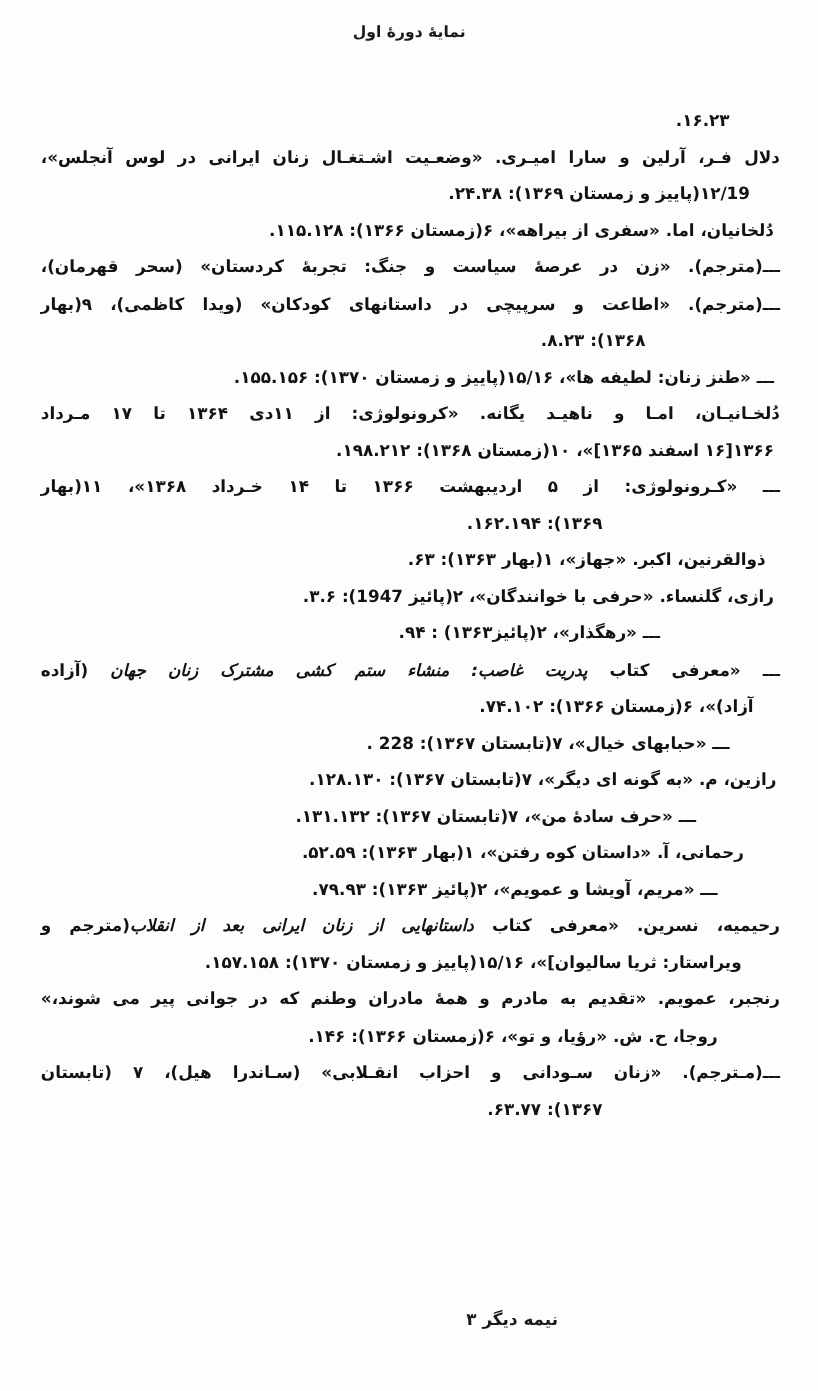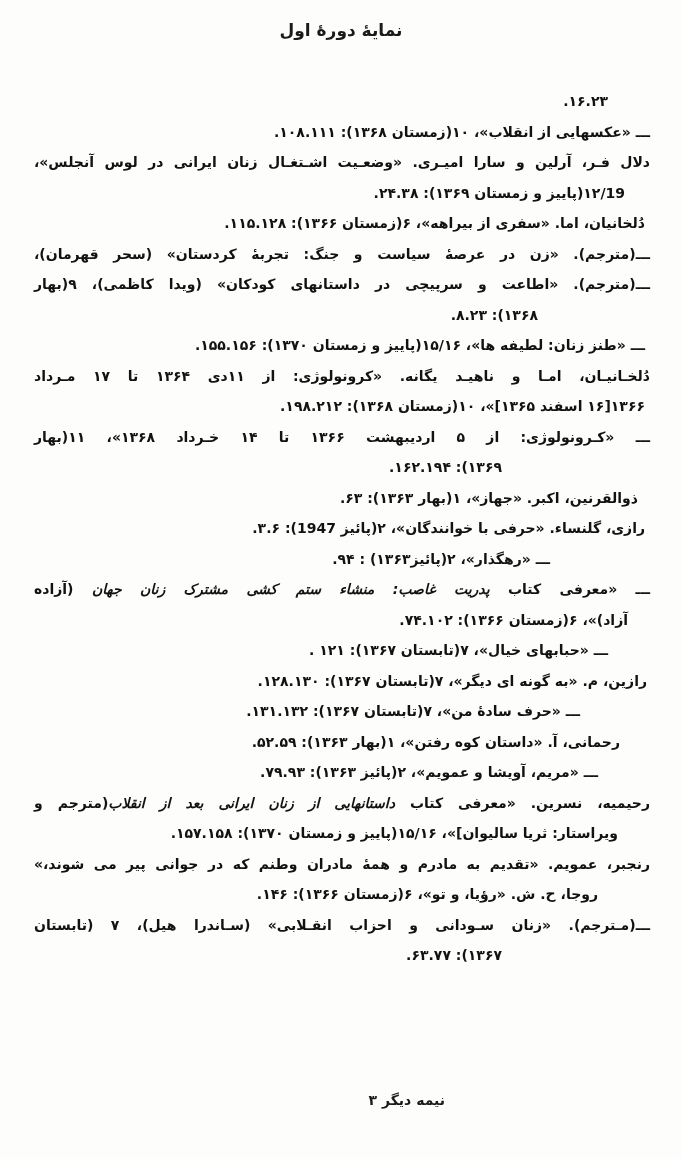--- a/index.html
+++ b/index.html
@@ -5,63 +5,62 @@
   html,body{margin:0;padding:0;}
   body{
     width:682px;height:1159px;position:relative;overflow:hidden;
     background:#fcfcfa;color:#141414;
     font-family:"DejaVu Sans","Liberation Sans",sans-serif;
   }
   .page{position:absolute;inset:0;background:#fdfdfb;}
   .hdr{
     position:absolute;top:20px;left:0;right:0;
     text-align:center;direction:rtl;
-    font-size:17px;font-weight:bold;letter-spacing:0.5px;color:#1a1a1a;
+    font-size:13px;font-weight:bold;letter-spacing:0.5px;color:#1a1a1a;
   }
   .block{
     position:absolute;top:86px;right:32px;left:34px;
     direction:rtl;unicode-bidi:embed;
     font-size:14px;font-weight:bold;line-height:30.5px;color:#121212;
   }
   .ln{white-space:nowrap;text-align:right;}
   .ln.j{white-space:normal;text-align:justify;text-align-last:justify;}
   .it{font-style:italic;}
   .ftr{
-    position:absolute;top:1092px;right:237px;
+    position:absolute;top:1092px;right:217px;
     direction:rtl;text-align:right;
     font-size:14px;font-weight:bold;color:#1a1a1a;
   }
 </style>
 </head>
 <body>
 
 <div class="page">
 
   <div class="hdr">نمایهٔ دورهٔ اول</div>
 
   <div class="block">
     <div class="ln" style="padding-right:42px">۱۶.۲۳.</div>
-    <div class="ln">ـــ «عکسهایی از انقلاب»، ۱۰(زمستان ۱۳۶۸): ۱۰۸.۱۱۱.</div>
     <div class="ln j">دلال فـر، آرلین و سارا امیـری. «وضعـیت اشـتغـال زنان ایرانی در لوس آنجلس»،</div>
     <div class="ln" style="padding-right:25px">۱۲/19(پاییز و زمستان ۱۳۶۹): ۲۴.۳۸.</div>
     <div class="ln" style="padding-right:5px">دُلخانیان، اما. «سفری از بیراهه»، ۶(زمستان ۱۳۶۶): ۱۱۵.۱۲۸.</div>
     <div class="ln j">ـــ(مترجم). «زن در عرصهٔ سیاست و جنگ: تجربهٔ کردستان» (سحر قهرمان)،</div>
     <div class="ln j">ـــ(مترجم). «اطاعت و سرپیچی در داستانهای کودکان» (ویدا کاظمی)، ۹(بهار</div>
     <div class="ln" style="padding-right:112px">۱۳۶۸): ۸.۲۳.</div>
     <div class="ln" style="padding-right:5px">ـــ «طنز زنان: لطیفه ها»، ۱۵/۱۶(پاییز و زمستان ۱۳۷۰): ۱۵۵.۱۵۶.</div>
     <div class="ln j">دُلخـانیـان، امـا و ناهیـد یگانه. «کرونولوژی: از ۱۱دی ۱۳۶۴ تا ۱۷ مـرداد</div>
     <div class="ln" style="padding-right:5px">۱۳۶۶[۱۶ اسفند ۱۳۶۵]»، ۱۰(زمستان ۱۳۶۸): ۱۹۸.۲۱۲.</div>
     <div class="ln j">ـــ «کـرونولوژی: از ۵ اردیبهشت ۱۳۶۶ تا ۱۴ خـرداد ۱۳۶۸»، ۱۱(بهار</div>
     <div class="ln" style="padding-right:148px">۱۳۶۹): ۱۶۲.۱۹۴.</div>
     <div class="ln" style="padding-right:12px">ذوالقرنین، اکبر. «جهاز»، ۱(بهار ۱۳۶۳): ۶۳.</div>
     <div class="ln" style="padding-right:5px">رازی، گلنساء. «حرفی با خوانندگان»، ۲(پائیز 1947): ۳.۶.</div>
     <div class="ln" style="padding-right:100px">ـــ «رهگذار»، ۲(پائیز۱۳۶۳) : ۹۴.</div>
     <div class="ln j"><span>ـــ «معرفی کتاب </span><span class="it">پدریت غاصب: منشاء ستم کشی مشترک زنان جهان</span><span> (آزاده</span></div>
     <div class="ln" style="padding-right:22px">آزاد)»، ۶(زمستان ۱۳۶۶): ۷۴.۱۰۲.</div>
-    <div class="ln" style="padding-right:42px">ـــ «حبابهای خیال»، ۷(تابستان ۱۳۶۷): ۱۲۱ .</div>
+    <div class="ln" style="padding-right:42px">ـــ «حبابهای خیال»، ۷(تابستان ۱۳۶۷): 228 .</div>
     <div class="ln" style="padding-right:3px">رازین، م. «به گونه ای دیگر»، ۷(تابستان ۱۳۶۷): ۱۲۸.۱۳۰.</div>
     <div class="ln" style="padding-right:70px">ـــ «حرف سادهٔ من»، ۷(تابستان ۱۳۶۷): ۱۳۱.۱۳۲.</div>
     <div class="ln" style="padding-right:30px">رحمانی، آ. «داستان کوه رفتن»، ۱(بهار ۱۳۶۳): ۵۲.۵۹.</div>
     <div class="ln" style="padding-right:52px">ـــ «مریم، آویشا و عمویم»، ۲(پائیز ۱۳۶۳): ۷۹.۹۳.</div>
     <div class="ln j"><span>رحیمیه، نسرین. «معرفی کتاب </span><span class="it">داستانهایی از زنان ایرانی بعد از انقلاب</span><span>(مترجم و</span></div>
     <div class="ln" style="padding-right:32px">ویراستار: ثریا سالیوان]»، ۱۵/۱۶(پاییز و زمستان ۱۳۷۰): ۱۵۷.۱۵۸.</div>
     <div class="ln j">رنجبر، عمویم. «تقدیم به مادرم و همهٔ مادران وطنم که در جوانی پیر می شوند،»</div>
     <div class="ln" style="padding-right:52px">روجا، ح. ش. «رؤیا، و تو»، ۶(زمستان ۱۳۶۶): ۱۴۶.</div>
     <div class="ln j">ـــ(مـترجم). «زنان سـودانی و احزاب انقـلابی» (سـاندرا هیل)، ۷ (تابستان</div>
     <div class="ln" style="padding-right:148px">۱۳۶۷): ۶۳.۷۷.</div>

